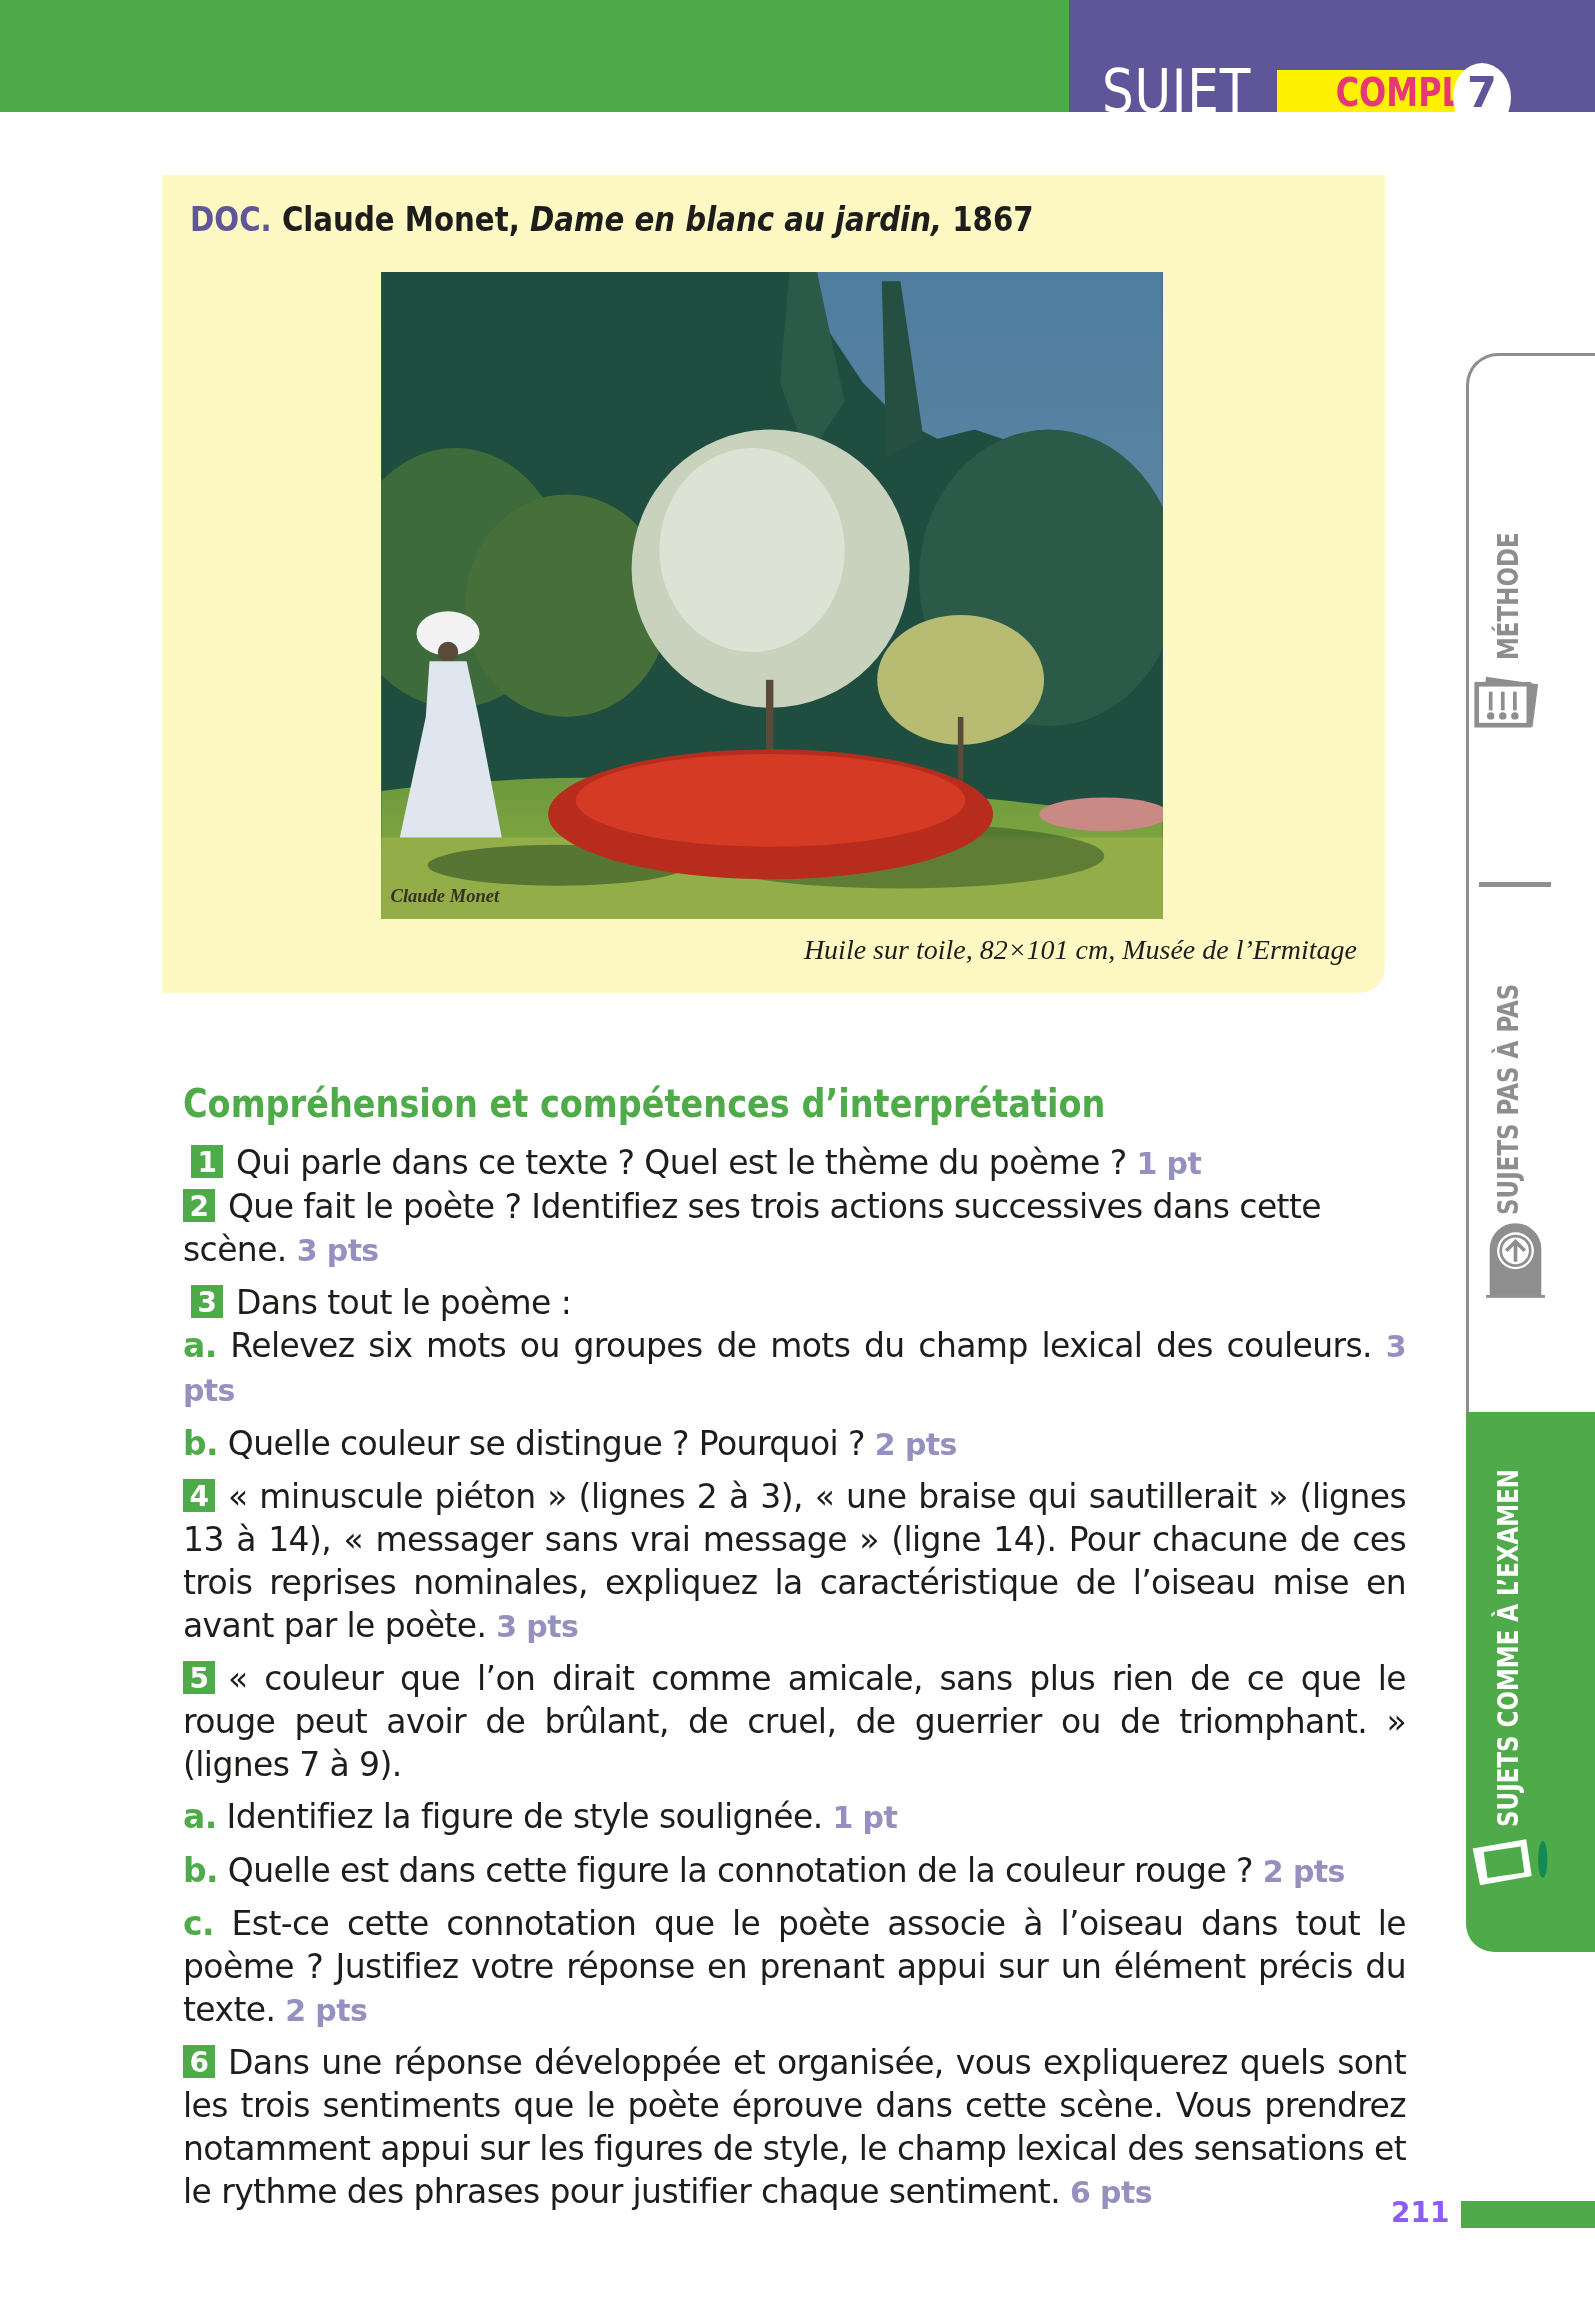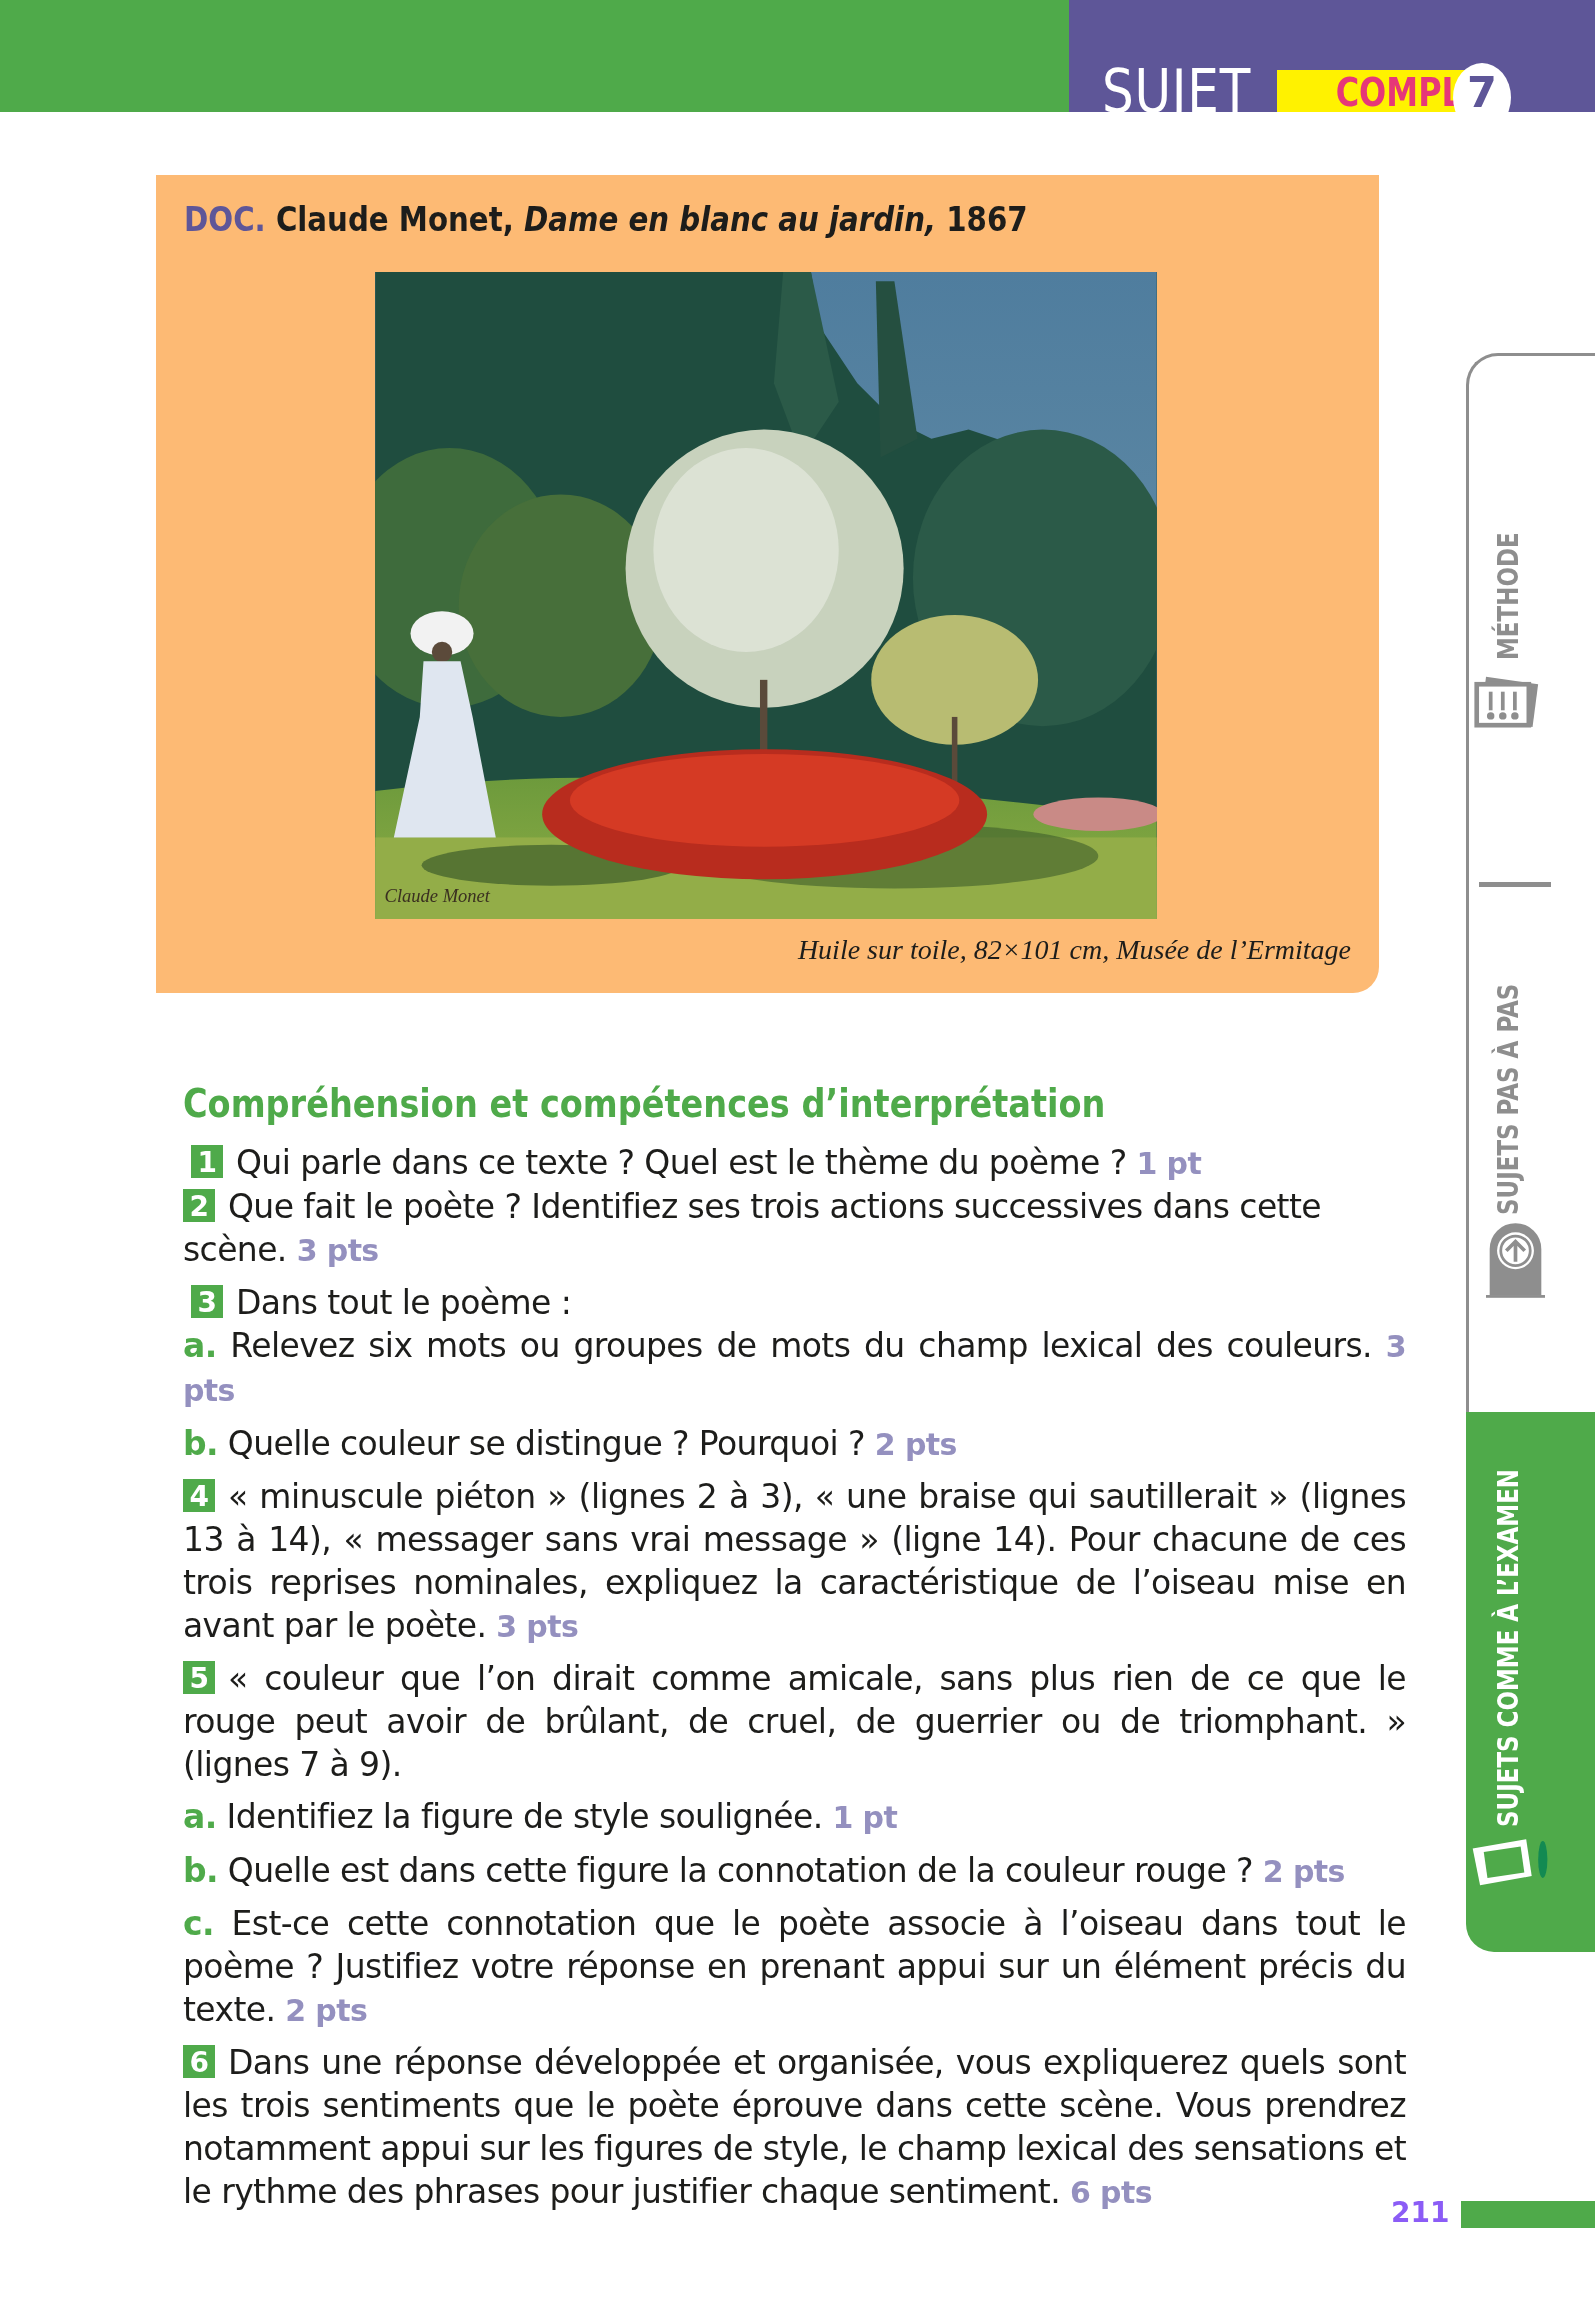--- a/index.html
+++ b/index.html
@@ -13,28 +13,28 @@
                    font-size: 61px; line-height: 65px; color: #ffffff; letter-spacing: 0.9px; font-weight: normal;
                    transform: scaleX(0.82); transform-origin: left top; white-space: nowrap; }
     .complet-badge { position: absolute; left: 208px; top: 70px; width: 167px; height: 42px; background: #fff200;
                      color: #e63778; font-weight: bold; font-size: 39px; line-height: 46px; text-align: center;
                      transform-origin: center; overflow: hidden; padding-left: 40px; }
     .complet-badge span { display: inline-block; transform: scaleX(0.82); }
     .number-circle { position: absolute; left: 384px; top: 63px; width: 58px; height: 69px; border-radius: 50%;
                      background: #ffffff; color: #5e5698; font-weight: bold; font-size: 43px; text-align: center; line-height: 58px; }
 
     
-    .doc-box { position: absolute; left: 156px; top: 175px; width: 1223px; height: 818px; background: #fdba74;
+    .doc-box { position: absolute; left: 162px; top: 175px; width: 1223px; height: 818px; background: #fef9c3;
                border-radius: 0 0 26px 0; }
     .doc-heading { position: absolute; left: 28px; top: 24px; font-size: 34px; font-weight: bold; white-space: nowrap;
                    transform: scaleX(0.86); transform-origin: left top; }
     .doc-label { color: #5e5698; }
     .doc-author { color: #1d1d1b; }
     .doc-work { font-style: italic; }
-    .painting { position: absolute; left: 219px; top: 97px; width: 782px; height: 647px; overflow: hidden; background: #1f4a3c; }
+    .painting { position: absolute; left: 219px; top: 97px; width: 782px; height: 647px; overflow: hidden; background: #1f4a3c; font-weight: bold; }
     .painting svg { display: block; }
     .caption { position: absolute; right: 28px; top: 759px; font-family: "Liberation Serif", "DejaVu Serif", serif;
                font-size: 28px; color: #1d1d1b; white-space: nowrap; font-style: italic; }
 
     
     .section { position: absolute; left: 146px; top: 1067px; width: 1223px; margin-left: 37px; }
     .section-title { font-size: 39px; font-weight: bold; color: #4faa4a; margin: 11px 0 11px 0; line-height: 52px;
                      transform: scaleX(0.86); transform-origin: left top; white-space: nowrap; }
     .q { font-size: 33px; line-height: 43px; text-align: justify; margin: 0 0 9.3px 0; letter-spacing: -0.6px; }
     .q.tight { margin-bottom: 0; padding-left: 8px; }

